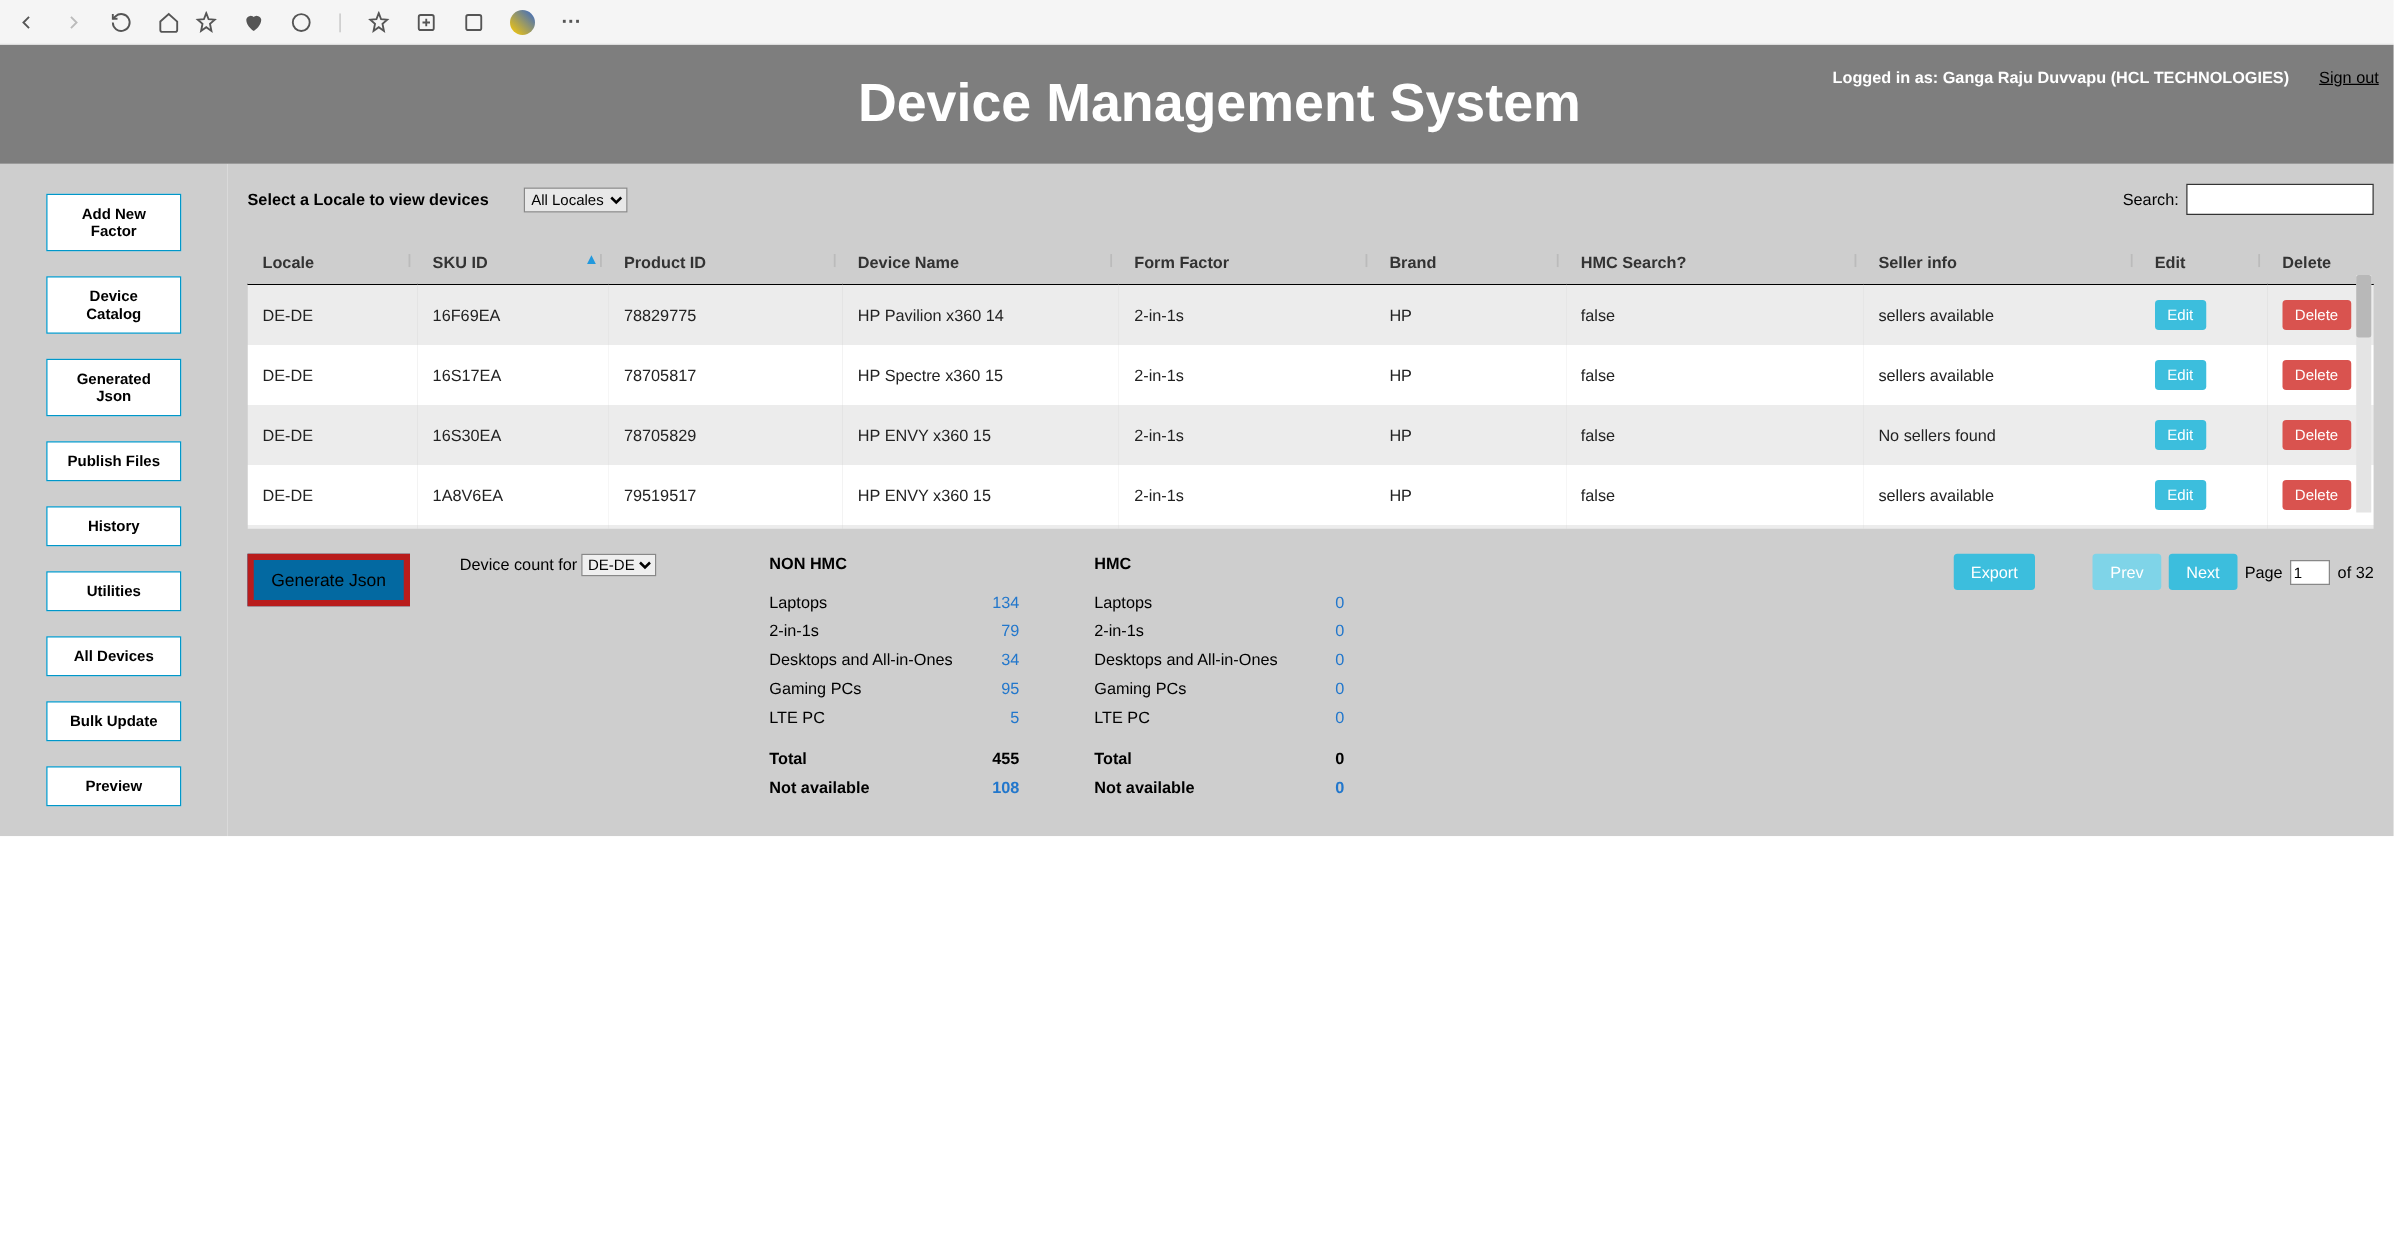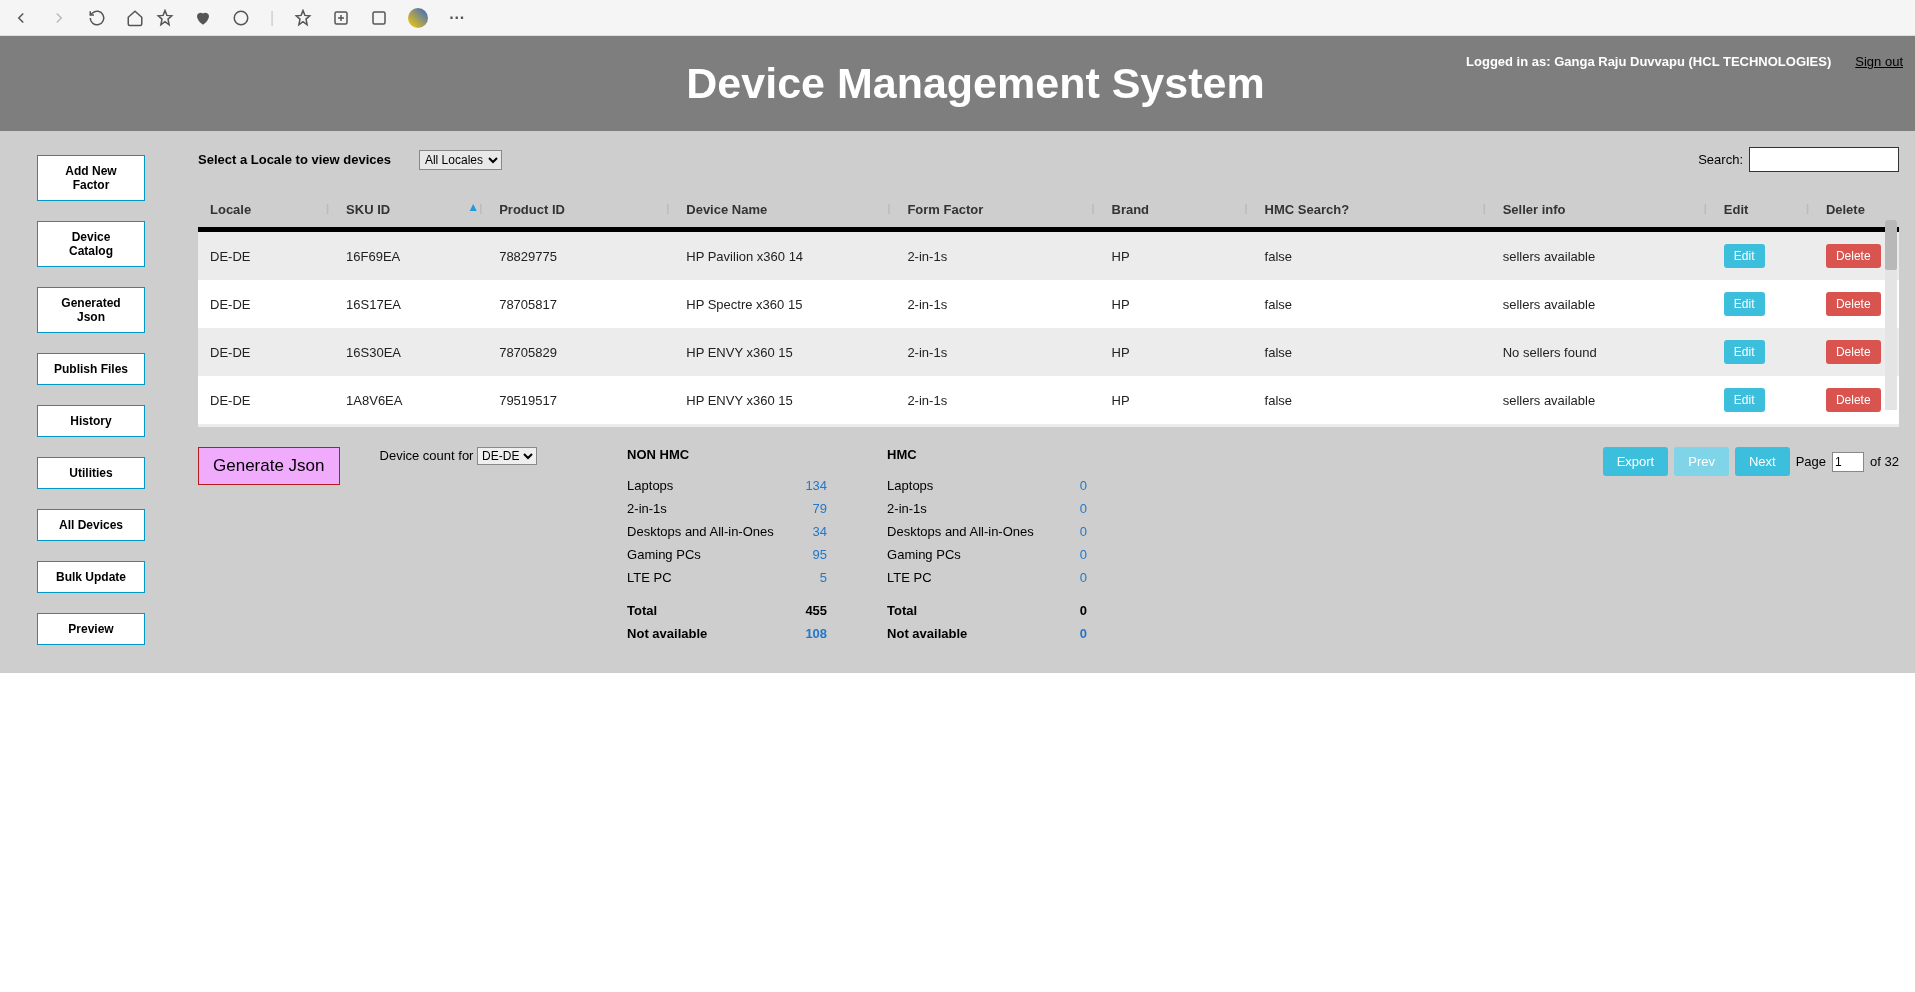--- a/index.html
+++ b/index.html
@@ -29,48 +29,48 @@
     .content { flex: 1; background: #cecece; padding: 16px; }
     .top-controls { display: flex; align-items: center; gap: 28px; margin-bottom: 20px; }
     .locale-label { font-size: 13px; font-weight: bold; }
     .locale-select { font-size: 12px; padding: 1px; border: 1px solid #888; background: #e8e8e8; }
     .search-area { margin-left: auto; display: flex; align-items: center; gap: 6px; }
     .search-label { font-size: 13px; }
     .search-input { border: 1px solid #333; padding: 4px; width: 150px; font-size: 13px; }
 
     .table-wrap { background: #cecece; position: relative; }
     table.grid { width: 100%; border-collapse: collapse; font-size: 13px; }
-    table.grid thead th { text-align: left; padding: 10px 12px; font-weight: bold; color: #333; font-size: 13px; position: relative; background: #cecece; border-bottom: 5px solid #000000; }
+    table.grid thead th { text-align: left; padding: 10px 12px; font-weight: bold; color: #333; font-size: 13px; position: relative; background: #cecece; border-bottom: 1px solid #000000; }
     .sort-indicator { position: absolute; right: 8px; top: 8px; color: #2299dd; font-size: 12px; }
     .col-sep { position: absolute; left: -8px; color: #bbb; top: 10px; font-size: 11px;}
     table.grid tbody tr { background: #fff; }
     table.grid tbody tr:nth-child(even) { background: #f5f5f5; }
     table.grid tbody td { padding: 12px; color: #222; }
     .btn-edit { background: #3cbedd; color: #fff; border: none; padding: 5px 10px; font-size: 12px; border-radius: 3px; cursor: pointer; }
     .btn-delete { background: #d9534f; color: #fff; border: none; padding: 5px 10px; font-size: 12px; border-radius: 3px; cursor: pointer; }
     .tbody-wrap { max-height: 195px; overflow: hidden; position: relative; }
     .scroll-track { position: absolute; right: 2px; top: 28px; width: 12px; height: 190px; background: #e4e4e4; }
     .scroll-thumb { width: 12px; height: 50px; background: #b8b8b8; border-radius: 2px; }
 
     .bottom-panel { display: flex; gap: 20px; padding: 12px 0; align-items: flex-start; margin-top: 8px;}
-    .gen-json-btn { padding: 8px 14px; border: 1px solid #b91c1c; background: #f0abfc; font-size: 17px; cursor: pointer; }
+    .gen-json-btn { padding: 8px 14px; border: 5px solid #b91c1c; background: #0369a1; font-size: 14px; cursor: pointer; }
     .count-label { font-size: 13px; margin-left: 20px;}
     .count-select { font-size: 12px; border: 1px solid #888; }
     .counts-grid { display: flex; gap: 60px; margin-left: 70px; }
     .count-col h4 { font-size: 13px; font-weight: bold; margin-bottom: 12px; }
     .count-row { display: flex; width: 200px; justify-content: space-between; font-size: 13px; padding: 4px 0;}
     .count-row .val { color: #2277cc; }
     .count-row.total { font-weight: bold; margin-top: 10px;}
     .count-row.total .val { color: #000; }
     .count-row.na .val { color: #2277cc; }
     .count-row.na { font-weight: bold; }
 
     .pagination { margin-left: auto; display: flex; align-items: center; gap: 6px; }
     .pg-btn { background: #3cbedd; color: #fff; border: none; padding: 7px 14px; font-size: 13px; border-radius: 3px; cursor: pointer; }
-    .pg-btn.light { background: #7fd4e8; }
+    .pg-btn.light { background: #7fd4e8; margin-left: 40px; }
     .page-label { font-size: 13px; }
     .page-input { width: 32px; border: 1px solid #888; padding: 2px; font-size: 12px; text-align: left;}
   </style>
 </head>
 <body>
 
 <div class="browser-bar">
   <div class="browser-nav-icons">
     <span class="nav-icon">
         <svg viewBox="0 0 24 24" width="18" height="18" fill="none" stroke="currentColor" stroke-width="2">

